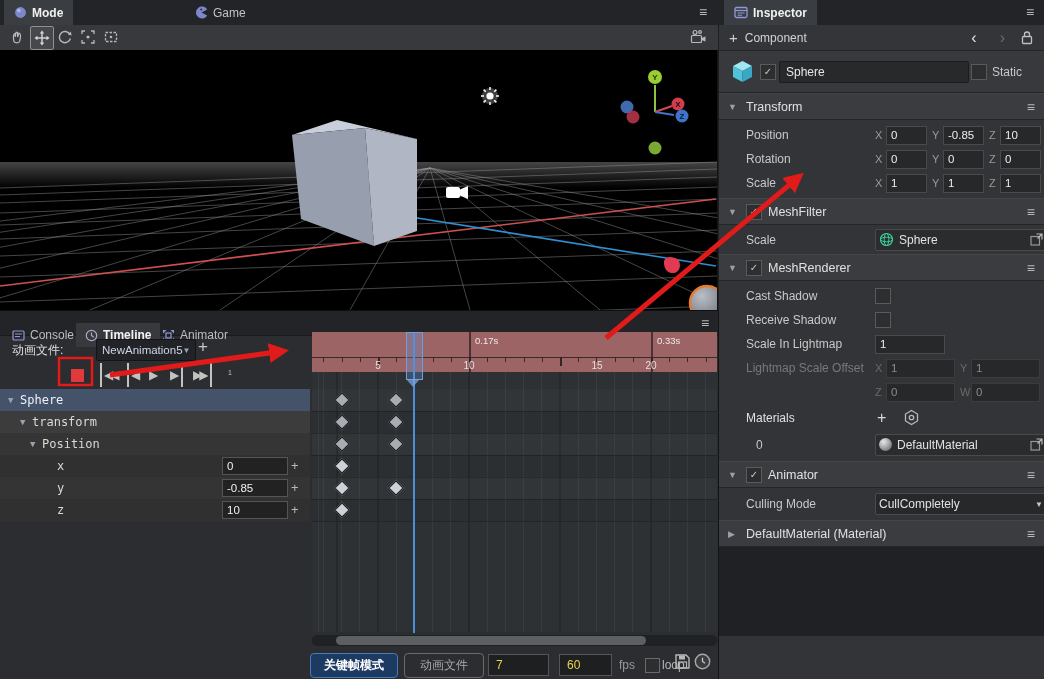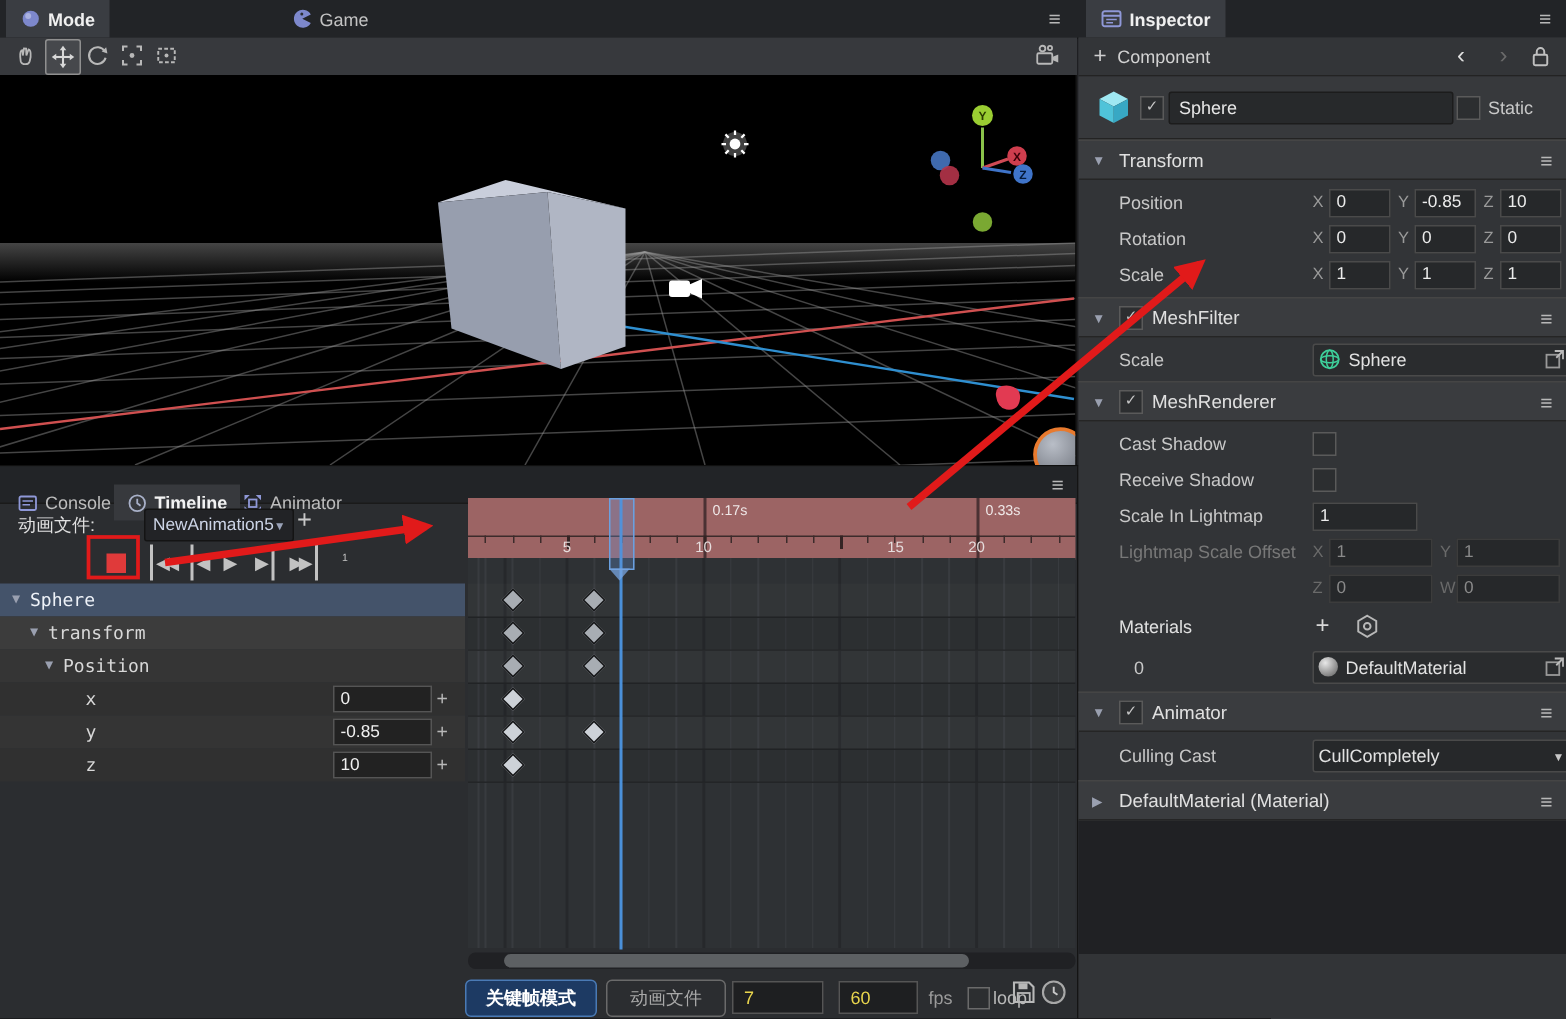--- a/index.html
+++ b/index.html
@@ -635,21 +635,21 @@
       <span class="tri">▼</span>
       <div class="checkbox">
           <span>✓</span>
         </div>
       <span>Animator</span>
       <span class="spacer"></span>
         <span class="menu-glyph">≡</span>
     </div>
     <div style="height:3px;"></div>
     <div class="irow" style="height:26px;">
-      <span>Culling Cast</span>
+      <span>Culling Mode</span>
       <div class="objfield" style="background:#26282a;">
         <span>CullCompletely</span>
         <span class="spacer"></span>
         <span style="font-size:8px;color:#c8c8c8;">▼</span>
       </div>
     </div>
     <div style="height:3px;"></div>
 
     <div class="sect">
       <span class="tri">▶</span>

